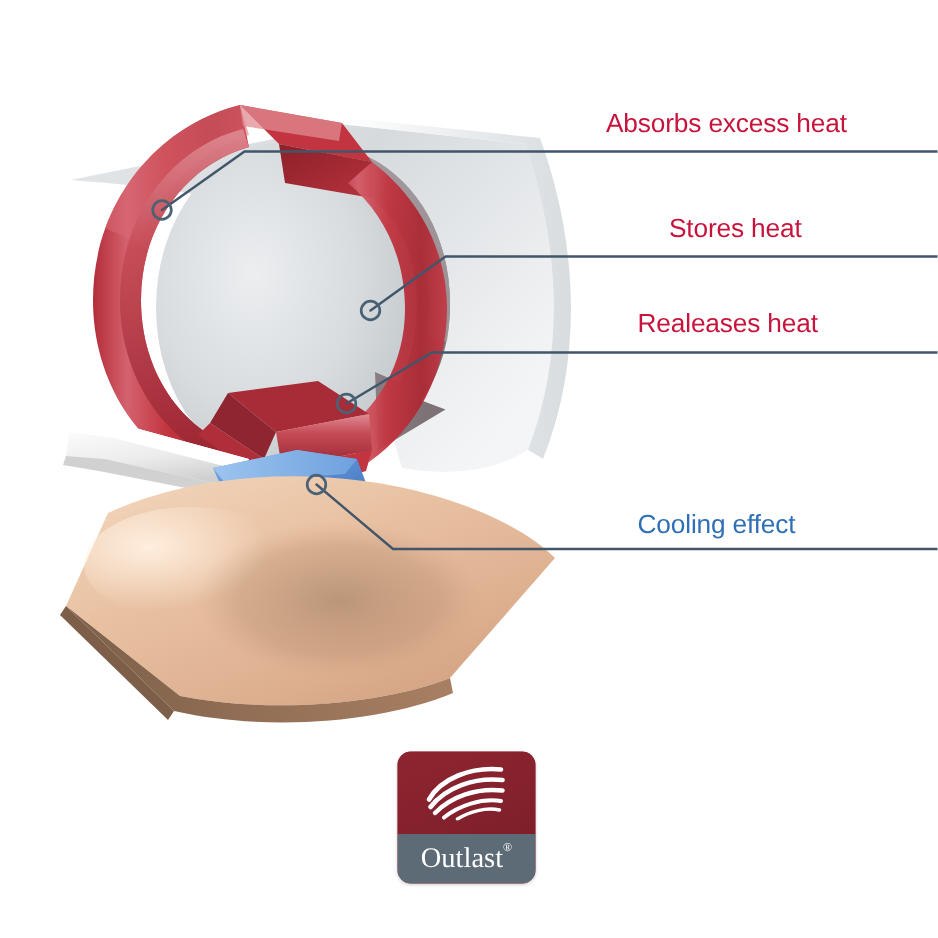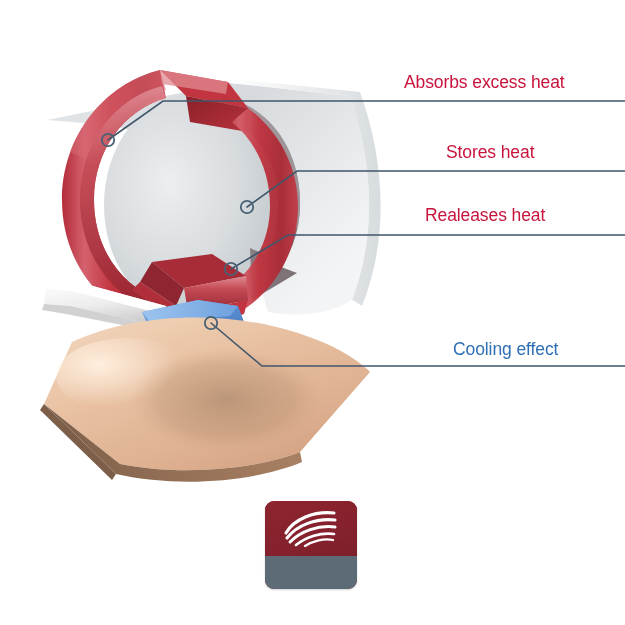--- a/index.html
+++ b/index.html
@@ -27,21 +27,21 @@
     letter-spacing: -0.1px;
     white-space: nowrap;
     line-height: 1;
   }
   .label-red   { color: #c8143c; }
   .label-blue  { color: #2f6fb5; }
 
   #label-absorbs { left: 404px; top: 74px; }
   #label-stores  { left: 425px; top: 144px; margin-left: 21px; }
   #label-release { left: 425px; top: 207px; text-align: right; }
-  #label-cooling { left: 425px; top: 341px; margin-left: 28px; }
+  #label-cooling { left: 425px; top: 341px; }
 
   #logo-wrap {
     position: absolute;
     left: 265px;
     top: 501px;
     width: 92px;
     height: 88px;
   }
   #logo-card {
     position: absolute;
@@ -278,14 +278,17 @@
     <div id="logo-bottom"></div>
     <svg id="logo-swoosh" viewBox="0 0 62 40">
       <g fill="none" stroke="#ffffff" stroke-linecap="round">
         <path d="M 6 26 C 14 12 34 4 54 6" stroke-width="3.1"></path>
         <path d="M 7 31 C 17 18 36 11 55 13" stroke-width="3.1"></path>
         <path d="M 10 35 C 21 24 38 18 55 20" stroke-width="3.0"></path>
         <path d="M 16 38 C 26 30 41 25 54 27" stroke-width="2.7"></path>
         <path d="M 25 39 C 33 34 44 31 53 33" stroke-width="2.3"></path>
       </g>
     </svg>
+    <div id="logo-word">
+      <span>Outlast</span><sup>®</sup>
+    </div>
   </div>
 </div>
 
 </body></html>

